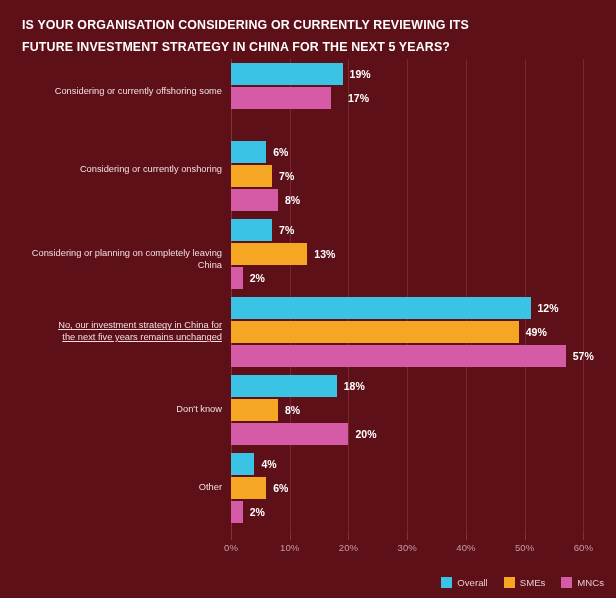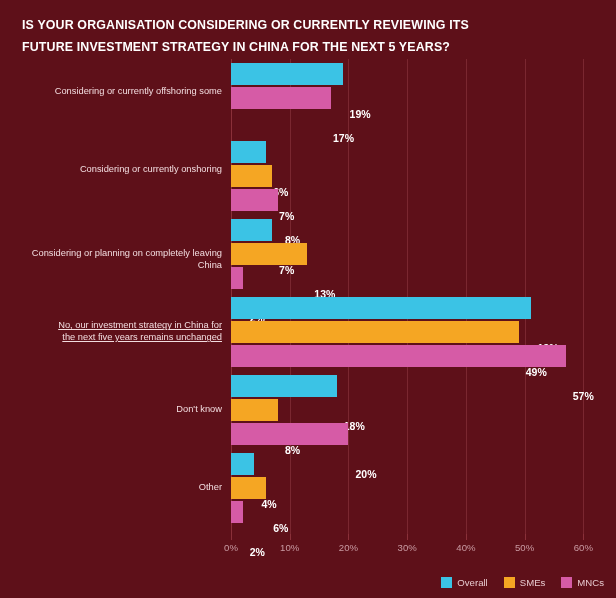--- a/index.html
+++ b/index.html
@@ -70,21 +70,20 @@
   .bar.mncs    { background: #D65BA6; }
   .bar-value {
     position: absolute;
     top: 0;
     height: 22px;
     line-height: 22px;
     color: #FFFFFF;
     font-size: 10.5px;
     font-weight: bold;
     white-space: nowrap;
-    margin-top: 40px;
   }
   .cat-label-wrap {
     position: absolute;
     left: -224px;
     width: 215px;
     text-align: right;
     color: #F2DCDF;
     font-size: 9.3px;
     line-height: 11.6px;
   }
@@ -162,21 +161,21 @@
       <div class="cat-group" style="top: 4px; height: 70px;">
         <div class="cat-label-wrap" style="top: 23.4px;">
           <div>Considering or currently offshoring some</div>
         </div>
         <div class="bar-row">
           <div class="bar overall" style="width: 111.587px; background: rgb(59, 195, 229);"></div>
           <span class="bar-value" style="left: 118.587px;">19%</span>
         </div>
         <div class="bar-row">
           <div class="bar mncs" style="width: 99.8413px; background: rgb(214, 91, 166);"></div>
-          <span class="bar-value" style="left: 102px;">17%</span>
+          <span class="bar-value" style="left: 117px;">17%</span>
         </div>
       </div>
       <div class="cat-group" style="top: 82px; height: 70px;">
         <div class="cat-label-wrap" style="top: 23.4px;">
           <div>Considering or currently onshoring</div>
         </div>
         <div class="bar-row">
           <div class="bar overall" style="width: 35.2381px; background: rgb(59, 195, 229);"></div>
           <span class="bar-value" style="left: 42.2381px;">6%</span>
         </div>

